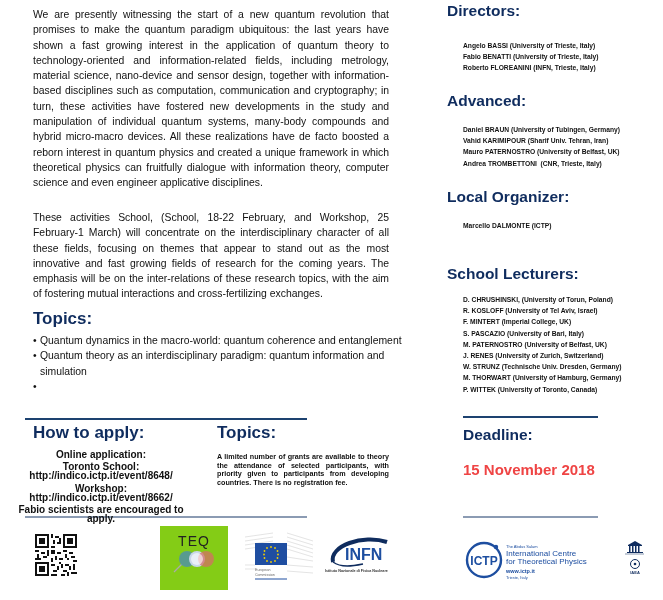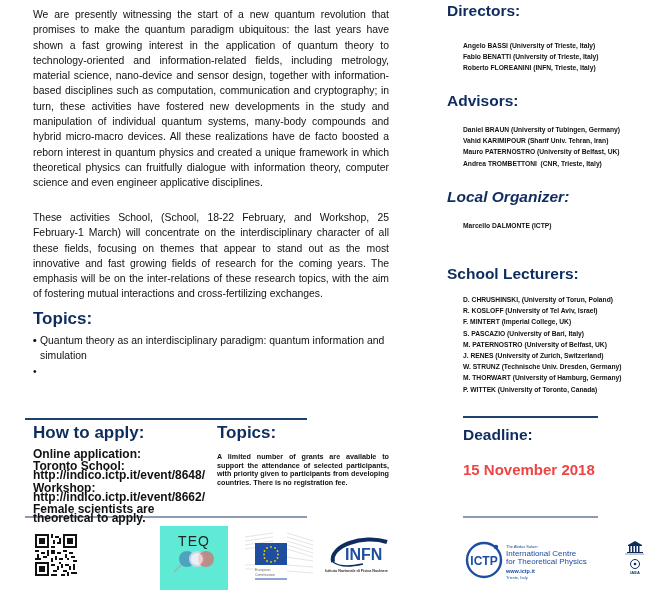--- a/index.html
+++ b/index.html
@@ -21,94 +21,94 @@
 
   .rule { height: 2px; background: #1d4270; }
   .rule-light { height: 2px; background: #8b9bb3; }
 
   #rule-left-top { left: 25px; top: 418px; width: 282px; }
   #rule-left-bot { left: 25px; top: 516px; width: 282px; }
   #rule-right-top { left: 463px; top: 416px; width: 135px; }
   #rule-right-bot { left: 365px; top: 516px; width: 233px; }
 
   #apply-heading { left: 33px; top: 423px; }
-  #apply-box { left: 33px; top: 450px; width: 170px; font-size: 12px; font-weight: bold; line-height: 9.2px; }
+  #apply-box { left: 16px; top: 450px; width: 170px; font-size: 10px; font-weight: bold; line-height: 9.2px; text-align: center; }
   #apply-box .gap { height: 3px; }
 
   #grants-heading { left: 217px; top: 423px; }
   #grants-text { left: 217px; top: 453px; width: 172px; font-size: 7.2px; font-weight: bold; line-height: 8.6px; text-align: justify; }
 
   #deadline-heading { left: 463px; top: 426px; font-size: 15.5px; }
   #deadline-date { left: 463px; top: 461px; font-size: 15px; font-weight: bold; color: #ef4444; }
 
   
   .side-h { left: 447px; }
   .side-list { left: 463px; font-size: 6.7px; font-weight: bold; line-height: 11.2px; color: #111; white-space: nowrap; }
   #directors-heading { top: 2px; }
   #directors-list { top: 40px; }
   #advisors-heading { top: 92px; }
   #advisors-list { top: 124px; }
-  #organizer-heading { top: 188px; font-style: italic; }
+  #organizer-heading { top: 188px; }
   #organizer-list { top: 220px; }
   #lecturers-heading { top: 265px; }
   #lecturers-list { top: 294px; }
 
   
   #qr { left: 35px; top: 533px; width: 42px; height: 43px; }
-  #teq-logo { left: 160px; top: 526px; width: 68px; height: 64px; background: #5eead4; }
+  #teq-logo { left: 160px; top: 526px; width: 68px; height: 64px; background: #84cc16; }
   #ec-logo { left: 243px; top: 527px; width: 72px; height: 58px; }
   #infn-logo { left: 323px; top: 530px; width: 66px; height: 50px; text-align: right; }
   #ictp-logo { left: 464px; top: 540px; width: 150px; height: 44px; }
   #unesco-logo { left: 622px; top: 539px; width: 26px; height: 40px; }
 </style>
 </head>
 <body>
 
 <div id="intro" class="abs para">We are presently witnessing the start of a new quantum revolution that promises to make the quantum paradigm ubiquitous: the last years have shown a fast growing interest in the application of quantum theory to technology-oriented and information-related fields, including metrology, material science, nano-device and sensor design, together with information-based disciplines such as computation, communication and cryptography; in turn, these activities have fostered new developments in the study and manipulation of individual quantum systems, many-body compounds and hybrid micro-macro devices. All these realizations have de facto boosted a reborn interest in quantum physics and created a unique framework in which theoretical physics can fruitfully dialogue with information theory, computer science and even engineer applicative disciplines.</div>
 <div id="activities" class="abs para">These activities School, (School, 18-22 February, and Workshop, 25 February-1 March) will concentrate on the interdisciplinary character of all these fields, focusing on themes that appear to stand out as the most innovative and fast growing fields of research for the coming years. The emphasis will be on the inter-relations of these research topics, with the aim of fostering mutual interactions and cross-fertilizing exchanges.</div>
 
 <div id="topics-heading" class="abs h-blue h-big">Topics:</div>
 <ul id="topics-list" class="abs">
-  <li><span class="bullet">•</span></li>
+  <li><span class="bullet">•</span><span>Quantum dynamics in the macro-world: quantum coherence and entanglement</span></li>
   <li><span class="bullet">•</span><span>Quantum theory as an interdisciplinary paradigm: quantum information and simulation</span></li>
   <li><span class="bullet">•</span></li>
 </ul>
 
 <div id="rule-left-top" class="abs rule"></div>
 <div id="rule-left-bot" class="abs rule-light"></div>
 <div id="rule-right-top" class="abs rule"></div>
 <div id="rule-right-bot" class="abs rule-light" style="left:463px;width:135px;"></div>
 
 <div id="apply-heading" class="abs h-blue h-big">How to apply:</div>
 <div id="apply-box" class="abs">
   <div>Online application:</div>
   <div class="gap"></div>
   <div>Toronto School:</div>
   <div>http://indico.ictp.it/event/8648/</div>
   <div class="gap"></div>
   <div>Workshop:</div>
   <div>http://indico.ictp.it/event/8662/</div>
   <div class="gap"></div>
-  <div>Female scientists are theoretical to apply.</div>
+  <div>Fabio scientists are encouraged to apply.</div>
 </div>
 
 <div id="grants-heading" class="abs h-blue h-big">Topics:</div>
-<div id="grants-text" class="abs">A limited number of grants are available to support the attendance of selected participants, with priority given to participants from developing countries. There is no registration fee.</div>
+<div id="grants-text" class="abs">A limited number of grants are available to theory the attendance of selected participants, with priority given to participants from developing countries. There is no registration fee.</div>
 
 <div id="deadline-heading" class="abs h-blue">Deadline:</div>
 <div id="deadline-date" class="abs">15 November 2018</div>
 
 <div id="directors-heading" class="abs side-h h-blue h-mid">Directors:</div>
 <div id="directors-list" class="abs side-list">
   <div>Angelo BASSI (University of Trieste, Italy)</div>
   <div>Fabio BENATTI (University of Trieste, Italy)</div>
   <div>Roberto FLOREANINI (INFN, Trieste, Italy)</div>
 </div>
 
-<div id="advisors-heading" class="abs side-h h-blue h-mid">Advisors:</div>
+<div id="advisors-heading" class="abs side-h h-blue h-mid">Advanced:</div>
 <div id="advisors-list" class="abs side-list">
   <div>Daniel BRAUN (University of Tubingen, Germany)</div>
   <div>Vahid KARIMIPOUR (Sharif Univ. Tehran, Iran)</div>
   <div>Mauro PATERNOSTRO (University of Belfast, UK)</div>
   <div style="white-space:pre;">Andrea TROMBETTONI  (CNR, Trieste, Italy)</div>
 </div>
 
 <div id="organizer-heading" class="abs side-h h-blue h-mid">Local Organizer:</div>
 <div id="organizer-list" class="abs side-list">
   <div>Marcello DALMONTE (ICTP)</div>

